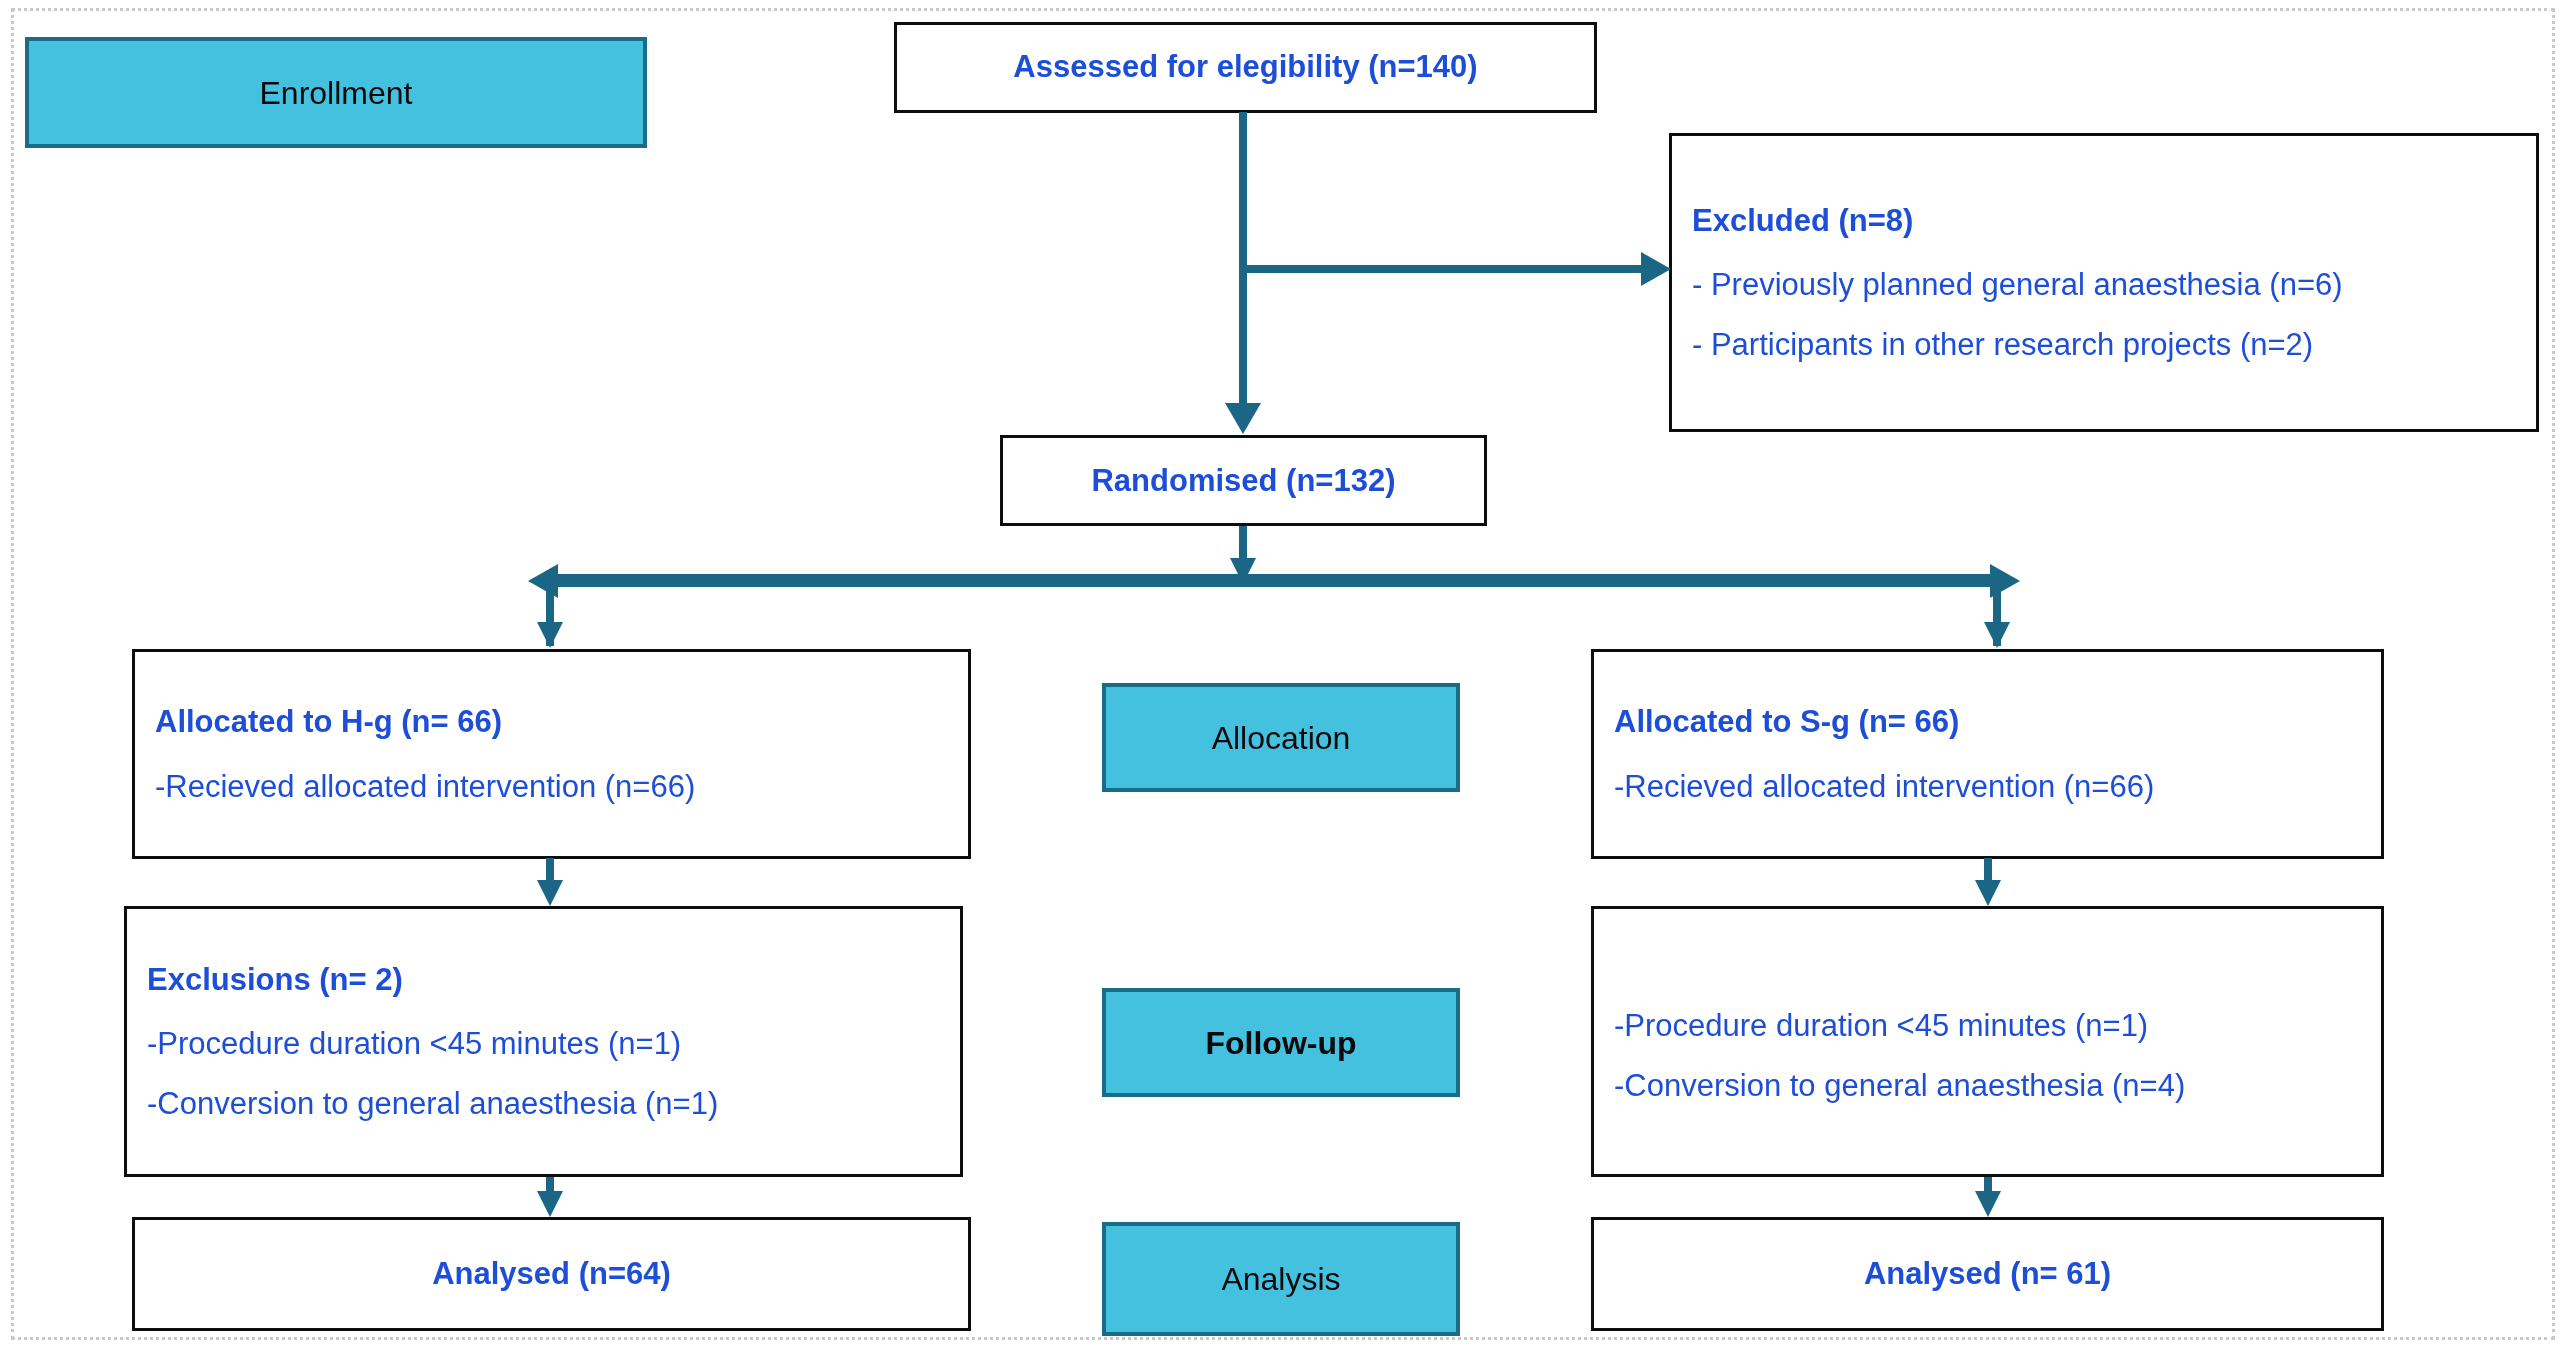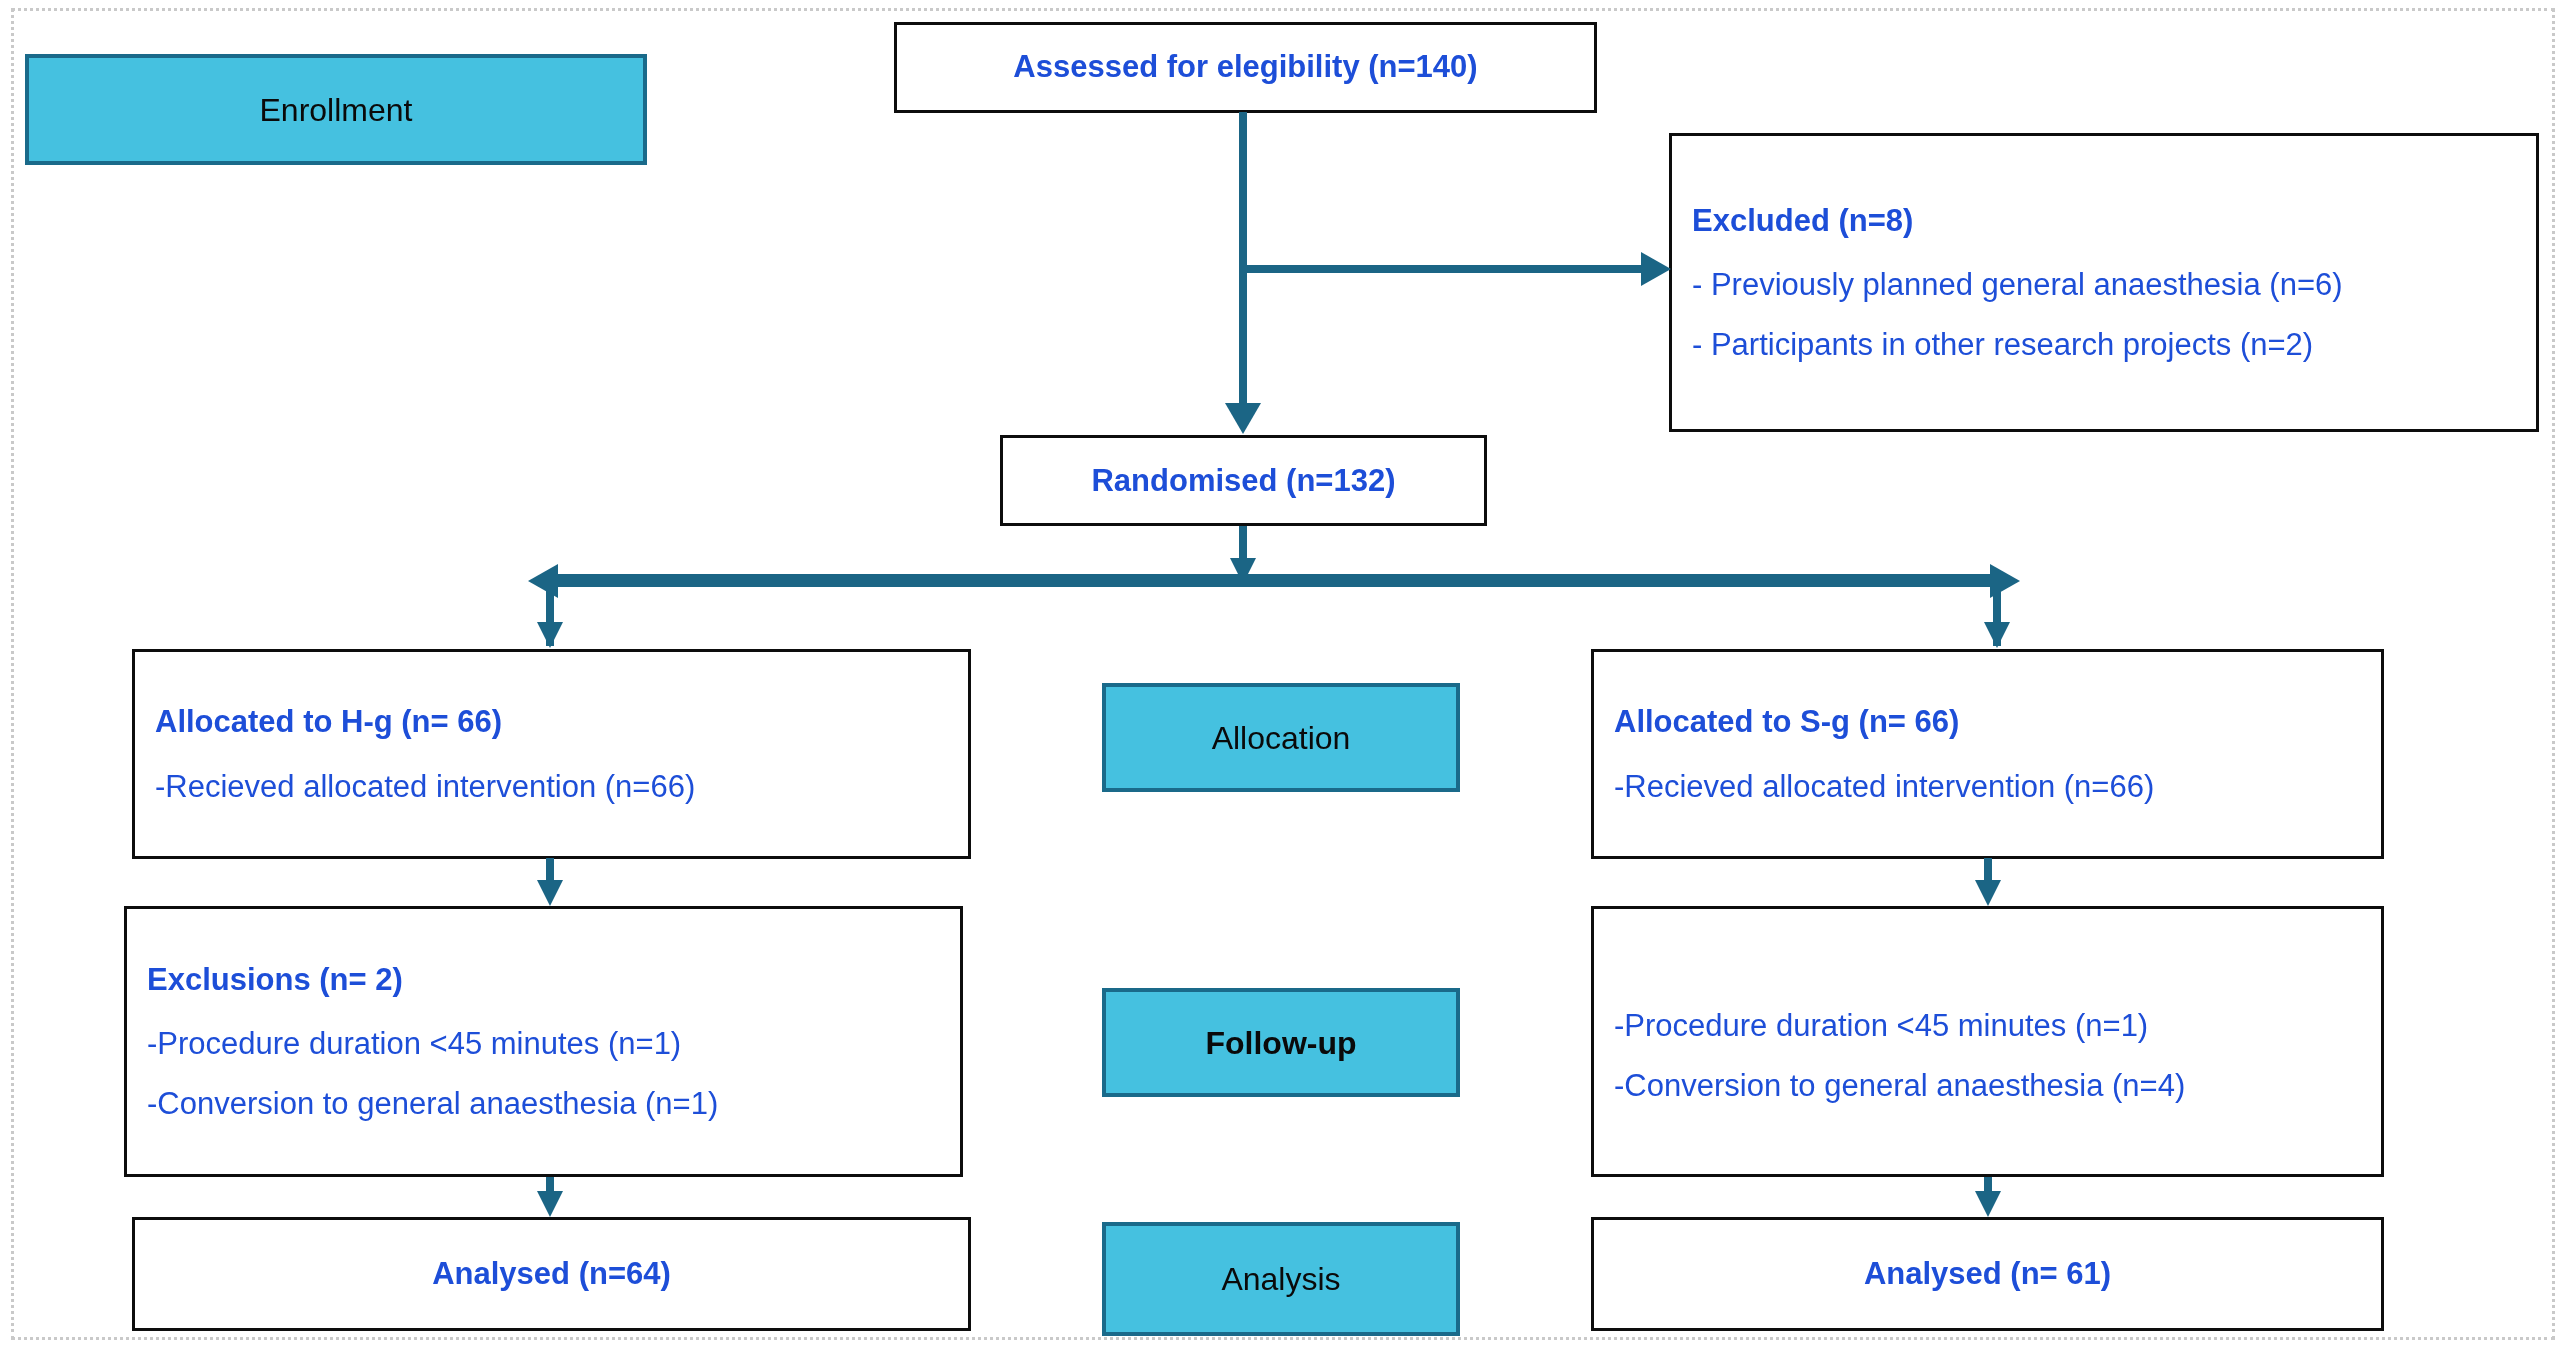--- a/index.html
+++ b/index.html
@@ -109,21 +109,21 @@
     border-top: 26px solid #1b6585;
   }
 </style>
 </head>
 <body>
 
 <div id="canvas">
 
   <div id="dotted-frame"></div>
 
-  <div class="stage" style="left:25px; top:54px; width:622px; height:111px;">
+  <div class="stage" style="left:25px; top:37px; width:622px; height:111px;">
     <span class="stage-label">Enrollment</span>
   </div>
 
   <div class="stage" style="left:1102px; top:683px; width:358px; height:109px;">
     <span class="stage-label">Allocation</span>
   </div>
 
   <div class="stage" style="left:1102px; top:988px; width:358px; height:109px;font-weight:bold;">
     <span class="stage-label">Follow-up</span>
   </div>

